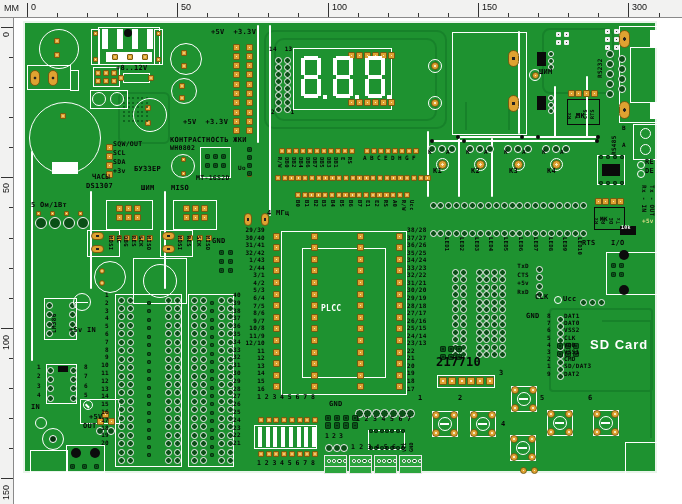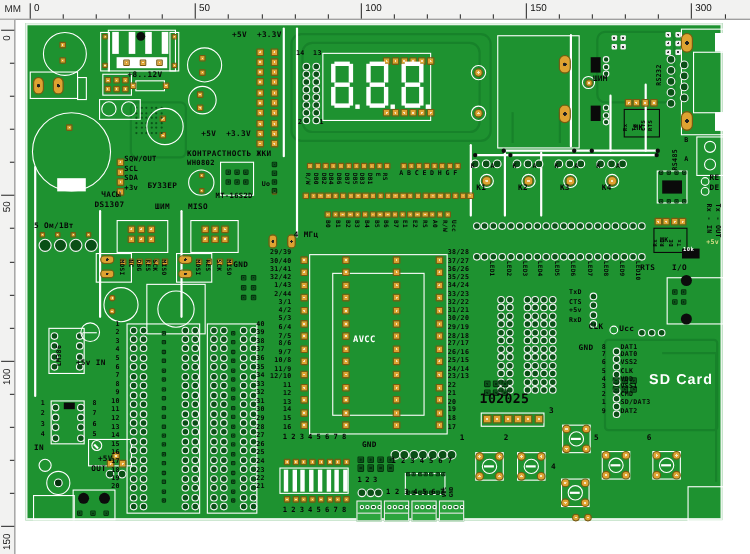--- a/index.html
+++ b/index.html
@@ -1082,27 +1082,27 @@
       <span class="t" style="left: 86px; top: 183px; font-size: 7px; color: rgb(7, 7, 7);">DS1307</span>
       <span class="t" style="left: 134px; top: 166px; font-size: 7px; color: rgb(7, 7, 7);">БУЗЗЕР</span>
       <span class="t" style="left: 141px; top: 185px; font-size: 7px; color: rgb(7, 7, 7);">ШИМ</span>
       <span class="t" style="left: 171px; top: 185px; font-size: 7px; color: rgb(7, 7, 7);">MISO</span>
       <span class="t" style="left: 539px; top: 69px; font-size: 7px; color: rgb(7, 7, 7);">ШИМ</span>
       <span class="t" style="left: 269px; top: 46px; font-size: 6px; color: rgb(7, 7, 7);">14  13</span>
       <span class="t" style="left: 271px; top: 109px; font-size: 6px; color: rgb(7, 7, 7);">2    1</span>
       <span class="t" style="left: 31px; top: 202px; font-size: 7px; color: rgb(7, 7, 7);">5 Ом/1Вт</span>
       <span class="t" style="left: 212px; top: 238px; font-size: 7px; color: rgb(7, 7, 7);">GND</span>
       <span class="t" style="left: 267px; top: 210px; font-size: 7px; color: rgb(7, 7, 7);">4 МГц</span>
-      <span class="t" style="left: 321px; top: 305px; font-size: 8px; color: rgb(255, 255, 255);">AVCC</span>
+      <span class="t" style="left: 321px; top: 305px; font-size: 8px; color: rgb(255, 255, 255);">PLCC</span>
       <span class="t" style="left: 69px; top: 327px; font-size: 7px; color: rgb(7, 7, 7);">+5v IN</span>
       <span class="t" style="left: 31px; top: 404px; font-size: 7px; color: rgb(7, 7, 7);">IN</span>
       <span class="t" style="left: 89px; top: 414px; font-size: 7px; color: rgb(7, 7, 7);">+5V</span>
       <span class="t" style="left: 83px; top: 423px; font-size: 7px; color: rgb(7, 7, 7);">OUT</span>
       <span class="t" style="left: 329px; top: 401px; font-size: 7px; color: rgb(7, 7, 7);">GND</span>
-      <span class="t" style="left: 436px; top: 356px; font-size: 12px; color: rgb(7, 7, 7);">102025</span>
+      <span class="t" style="left: 436px; top: 356px; font-size: 12px; color: rgb(7, 7, 7);">217710</span>
       <span class="t sans" style="left: 590px; top: 338px; font-size: 13px; color: rgb(255, 255, 255);">SD Card</span>
       <span class="t" style="left: 582px; top: 240px; font-size: 7px; color: rgb(7, 7, 7);">RTS</span>
       <span class="t" style="left: 535px; top: 294px; font-size: 7px; color: rgb(7, 7, 7);">CLK</span>
       <span class="t" style="left: 563px; top: 296px; font-size: 7px; color: rgb(7, 7, 7);">Ucc</span>
       <span class="t" style="left: 526px; top: 313px; font-size: 7px; color: rgb(7, 7, 7);">GND</span>
       <span class="t" style="left: 611px; top: 240px; font-size: 7px; color: rgb(7, 7, 7);">I/O</span>
       <span class="t" style="left: 621px; top: 225px; font-size: 5px; color: rgb(255, 255, 255);">10k</span>
       <span class="t" style="left: 642px; top: 218px; font-size: 6px; color: rgb(214, 220, 134);">+5v</span>
       <span class="t" style="left: 576px; top: 113px; font-size: 7px; color: rgb(7, 7, 7);">MK</span>
       <span class="t" style="left: 600px; top: 216px; font-size: 6px; color: rgb(7, 7, 7);">MK</span>

